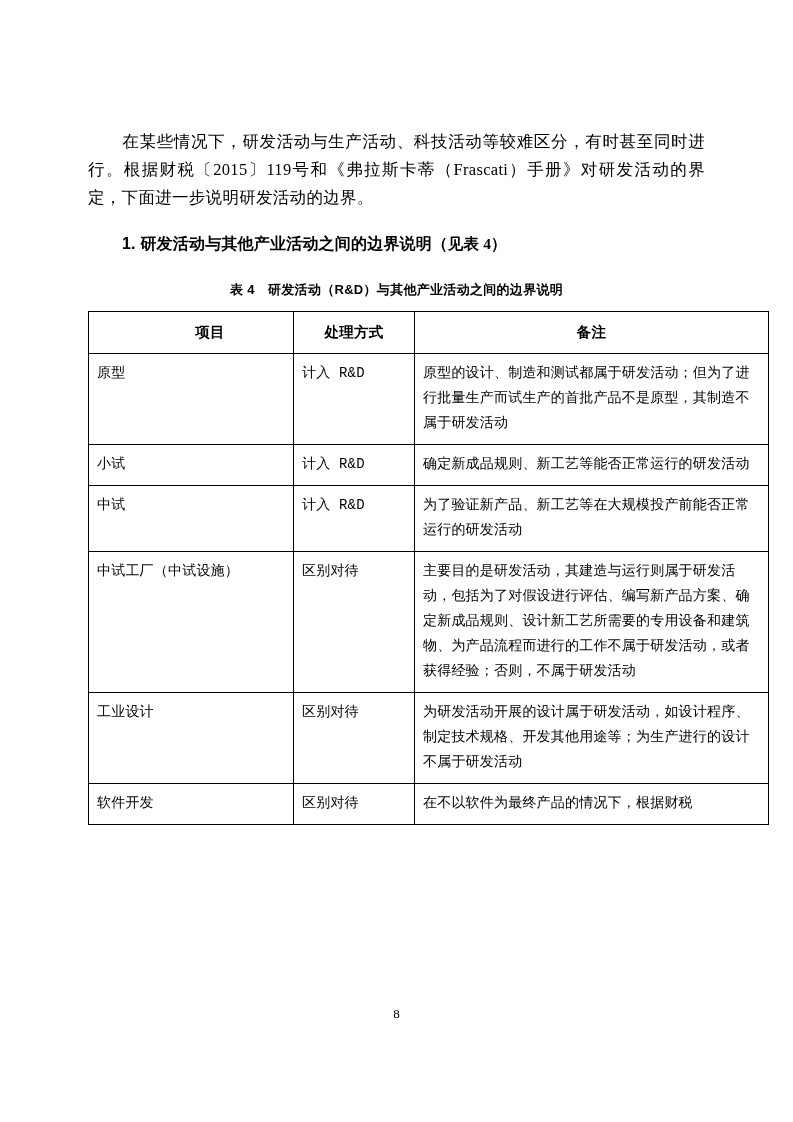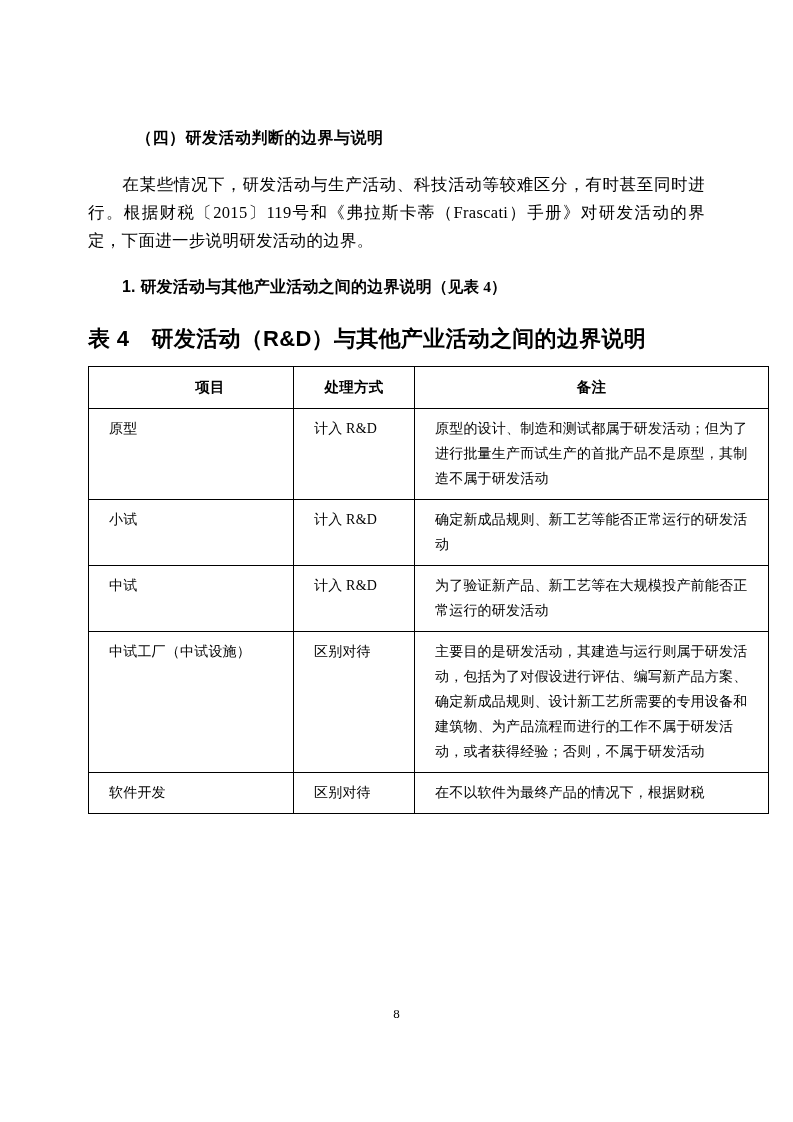--- a/index.html
+++ b/index.html
@@ -52,37 +52,38 @@
     letter-spacing: 0.2px;
   }
   .subheading .note {
     font-family: "Liberation Serif", "DejaVu Serif", serif;
     font-weight: bold;
     font-size: 15.5px;
   }
   .table-caption {
     font-family: "Liberation Sans", "DejaVu Sans", sans-serif;
     font-weight: bold;
-    font-size: 22px;
-    text-align: left;
+    font-size: 13px;
+    text-align: center;
     margin: 0 0 12px 0;
     letter-spacing: 0.3px;
   }
   table.data {
     border-collapse: collapse;
     width: 617px;
     table-layout: fixed;
     font-size: 14px;
   }
   table.data th, table.data td {
     border: 1px solid #000000;
     vertical-align: top;
-    padding: 7px 8px 8px 20px;
+    padding: 7px 8px 8px 8px;
     line-height: 25px;
     letter-spacing: 0.2px;
+    font-family: Liberation Mono, monospace;
   }
   table.data th {
     text-align: center;
     font-weight: bold;
     font-family: "Liberation Sans", "DejaVu Sans", sans-serif;
     font-size: 14.5px;
     padding: 8px 4px;
   }
   table.data td.c1 { width: 158px; }
   table.data td.c2 { width: 112px; }
@@ -99,21 +100,20 @@
     font-size: 13px;
     font-family: "Liberation Serif", "DejaVu Serif", serif;
   }
 </style>
 </head>
 <body>
 
 <div class="page">
   <div class="content">
 
-    <div class="heading">（四）研发活动判断的边界与说明</div>
 
     <div class="para"><span class="indent"></span><span>在某些情况下，研发活动与生产活动、科技活动等较难区分，有时甚至同时进行。根据财税〔2015〕119号和《弗拉斯卡蒂（Frascati）手册》对研发活动的界定，下面进一步说明研发活动的边界。</span></div>
 
     <div class="subheading"><span>1. 研发活动与其他产业活动之间的边界说明</span><span class="note">（见表 4）</span></div>
 
     <div class="table-caption">表 4　研发活动（R&amp;D）与其他产业活动之间的边界说明</div>
 
     <table class="data">
       <thead>
         <tr>
@@ -137,20 +137,25 @@
           <td class="c1">中试</td>
           <td class="c2">计入 R&amp;D</td>
           <td class="c3">为了验证新产品、新工艺等在大规模投产前能否正常运行的研发活动</td>
         </tr>
         <tr>
           <td class="c1">中试工厂（中试设施）</td>
           <td class="c2">区别对待</td>
           <td class="c3">主要目的是研发活动，其建造与运行则属于研发活动，包括为了对假设进行评估、编写新产品方案、确定新成品规则、设计新工艺所需要的专用设备和建筑物、为产品流程而进行的工作不属于研发活动，或者获得经验；否则，不属于研发活动</td>
         </tr>
         <tr>
+          <td class="c1">工业设计</td>
+          <td class="c2">区别对待</td>
+          <td class="c3">为研发活动开展的设计属于研发活动，如设计程序、制定技术规格、开发其他用途等；为生产进行的设计不属于研发活动</td>
+        </tr>
+        <tr>
           <td class="c1">软件开发</td>
           <td class="c2">区别对待</td>
           <td class="c3">在不以软件为最终产品的情况下，根据财税</td>
         </tr>
       </tbody>
     </table>
 
   </div>
 
   <div class="page-number">8</div>

